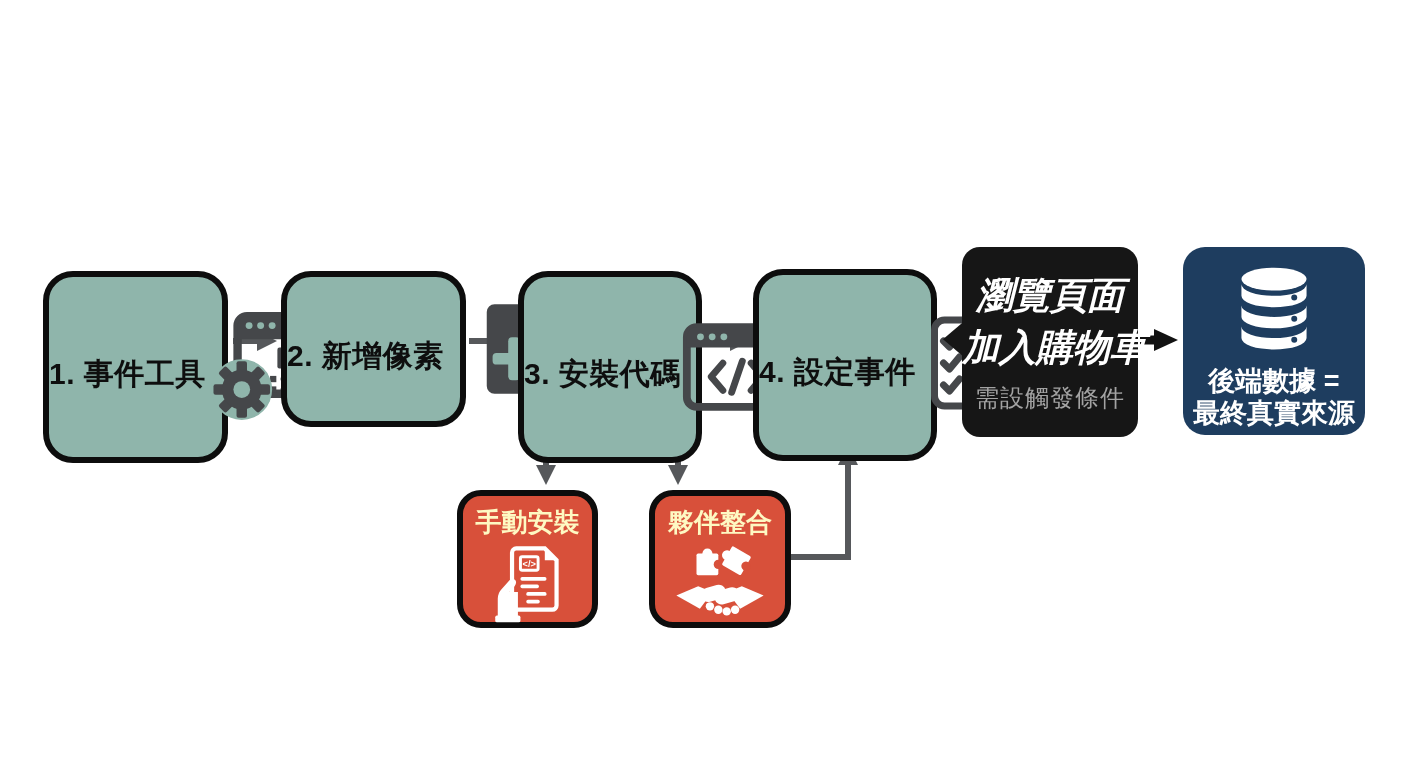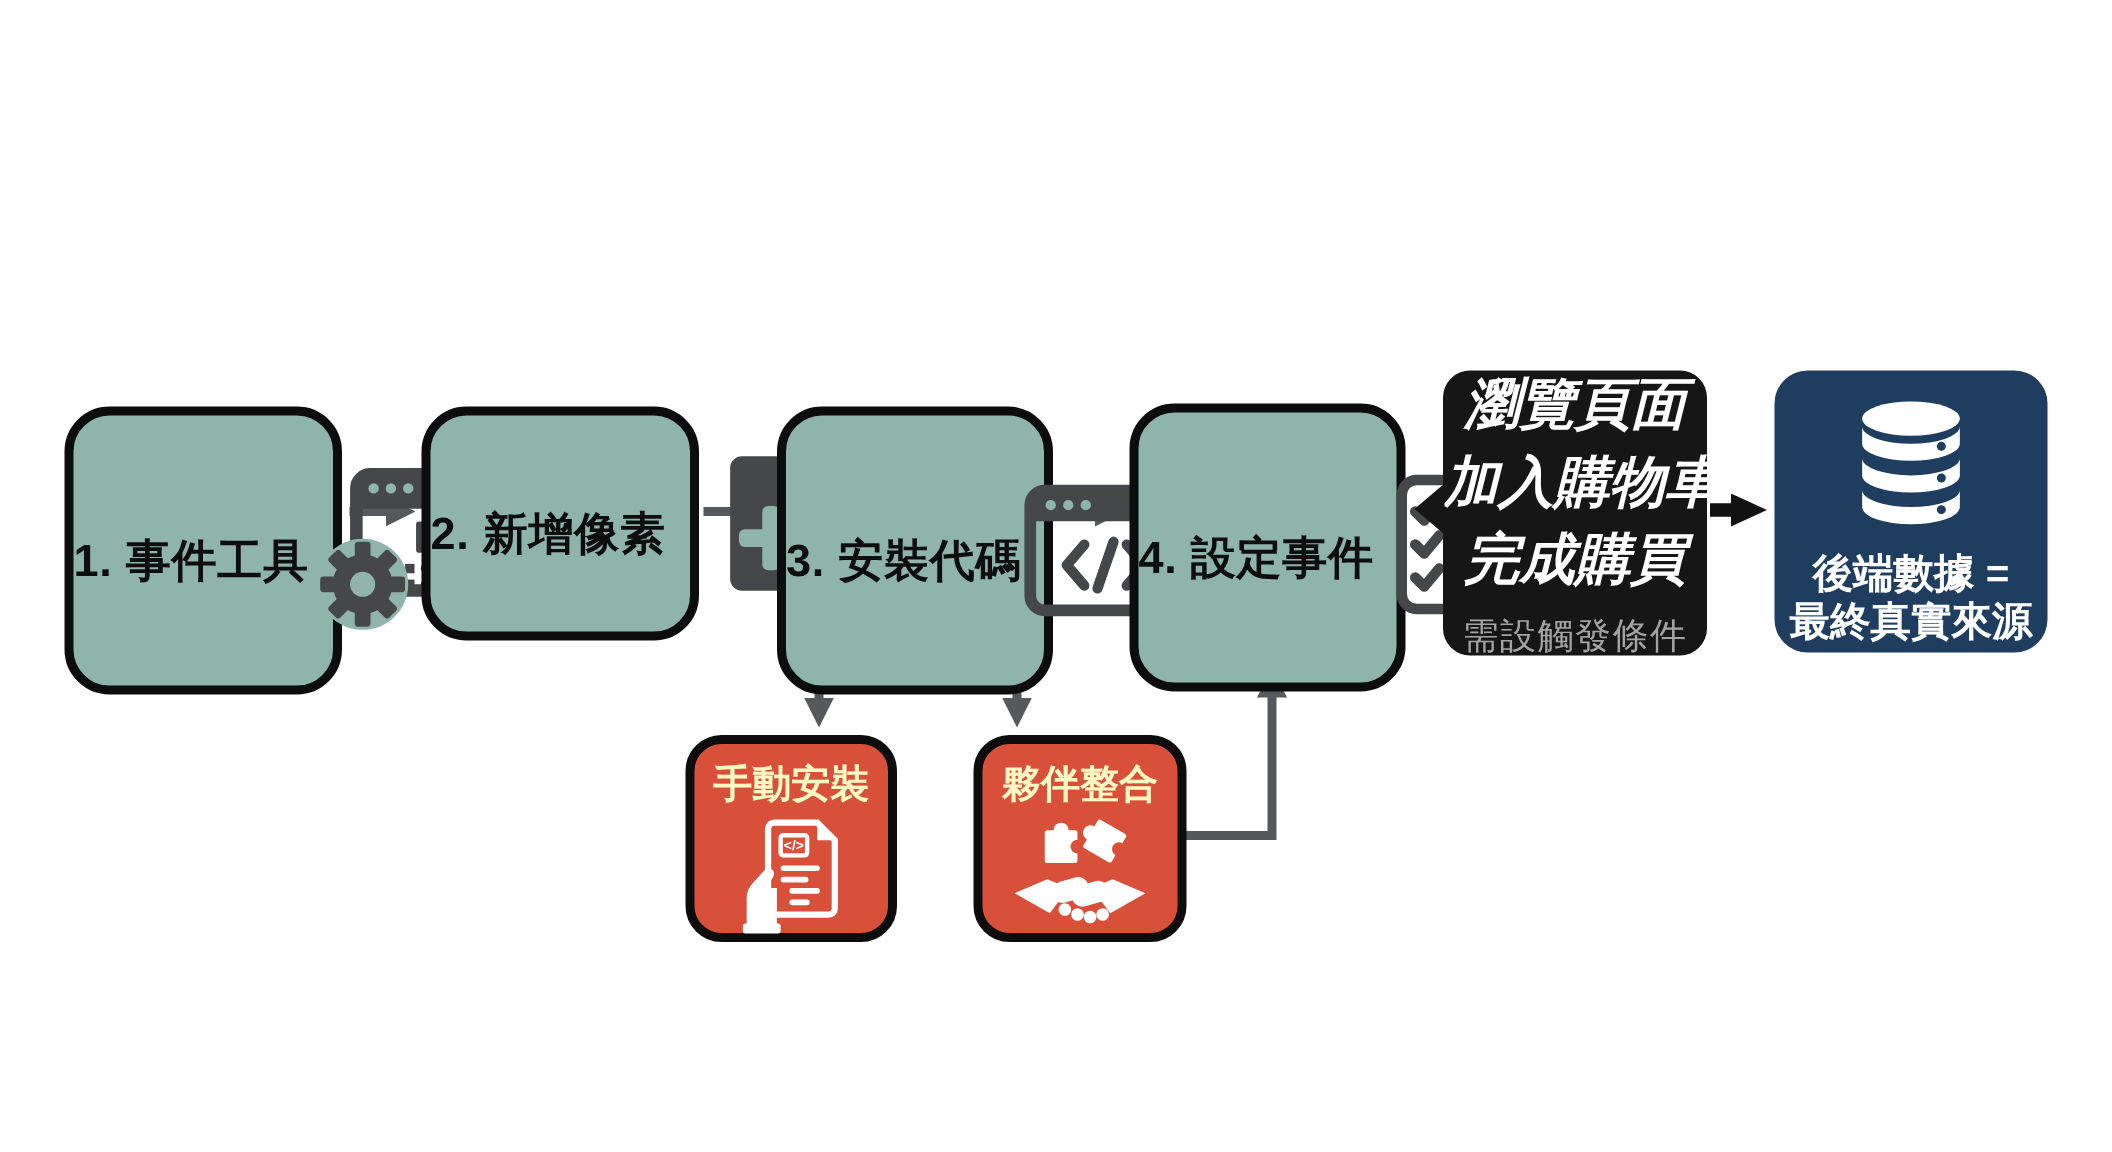--- a/index.html
+++ b/index.html
@@ -160,21 +160,20 @@
         <rect x="50" y="44" width="22" height="6" rx="3" fill="#45474A"></rect>
         <rect x="50" y="66" width="16" height="6" rx="3" fill="#45474A"></rect>
         <path d="M58 56 h52 l-20 22 v18 l-11 -9 v-9 z" fill="#45474A"></path>
       </svg>
     </div>
   </div>
 
   <div class="box callout">
     <div class="callout-line">瀏覽頁面</div>
     <div class="callout-line">加入購物車</div>
-    <div class="callout-line">完成購買</div>
     <div class="callout-note">需設觸發條件</div>
   </div>
 
   <div class="box backend">
     <div class="backend-icon">
       <svg width="82" height="88" viewBox="0 0 90 100">
         <ellipse cx="45" cy="16" rx="37" ry="13" fill="#fff"></ellipse>
         <path d="M8 22 v13 a37 13 0 0 0 74 0 v-13 a37 13 0 0 1 -74 0 z" fill="#fff"></path>
         <path d="M8 46 v13 a37 13 0 0 0 74 0 v-13 a37 13 0 0 1 -74 0 z" fill="#fff"></path>
         <path d="M8 70 v13 a37 13 0 0 0 74 0 v-13 a37 13 0 0 1 -74 0 z" fill="#fff"></path>

